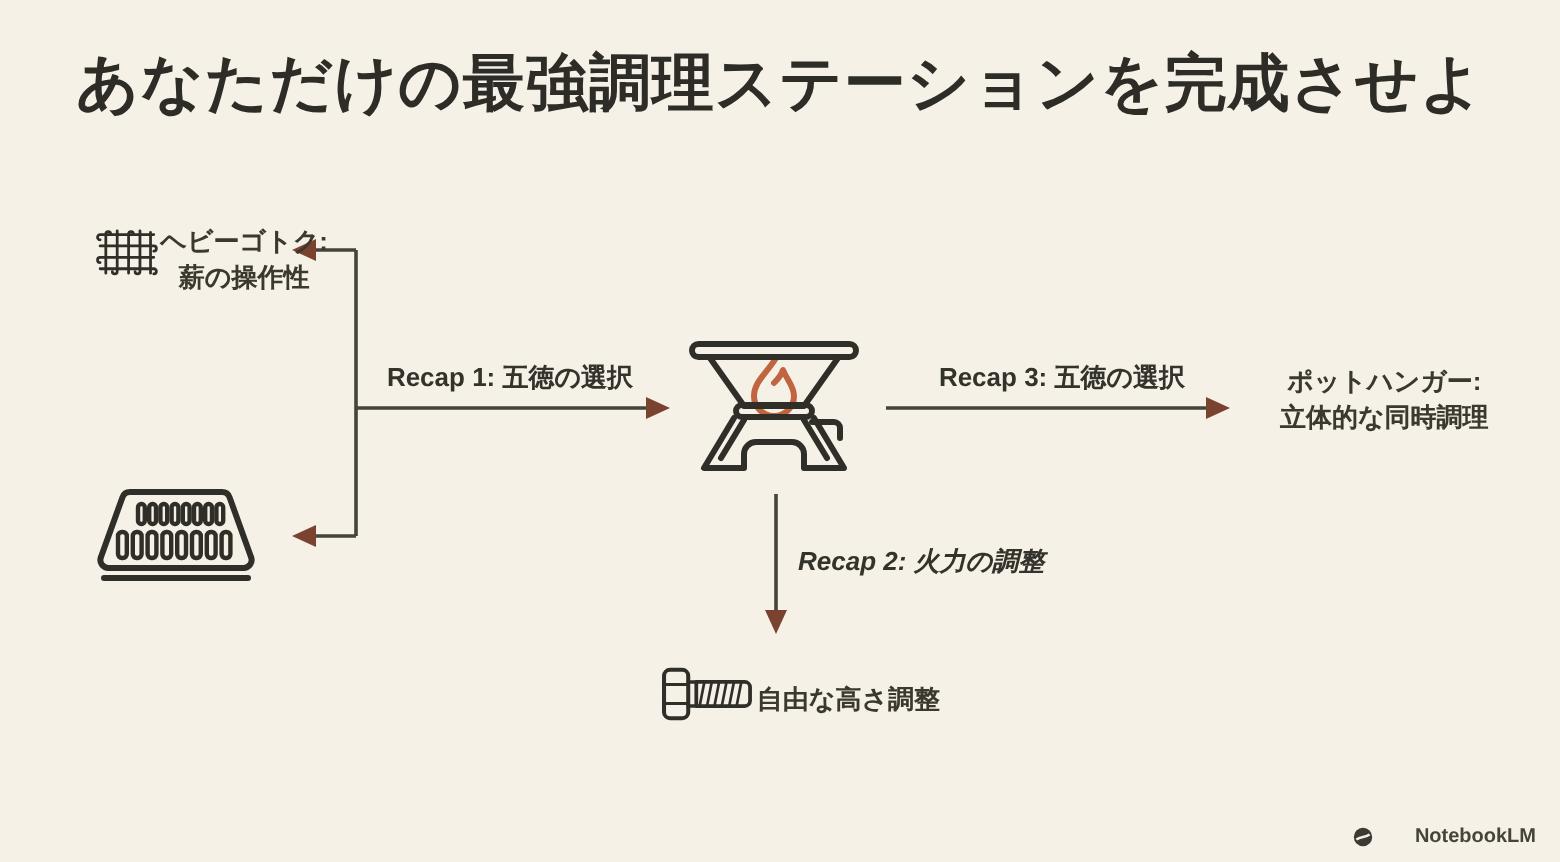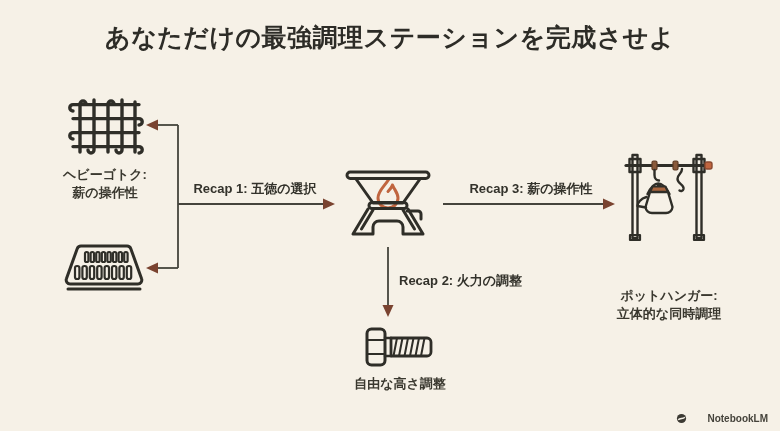--- a/index.html
+++ b/index.html
@@ -9,29 +9,29 @@
     width: 780px; height: 431px;
     background: #f6f1e7;
     font-family: "Liberation Sans", "DejaVu Sans", sans-serif;
     overflow: hidden;
     color: #33322b;
   }
   .title {
     position: absolute;
     top: 21px; left: 0; width: 780px;
     text-align: center;
-    font-size: 25px;
+    font-size: 31px;
     font-weight: 800;
     letter-spacing: 0.5px;
     color: #2d2c27;
   }
   .node {
     position: absolute;
     display: flex;
-    flex-direction: column;
+    flex-direction: row;
     align-items: center;
     text-align: center;
   }
   .node-label {
     font-size: 13px;
     font-weight: 700;
     line-height: 1.42;
     color: #3a382f;
     white-space: nowrap;
   }
@@ -218,22 +218,22 @@
         <path d="M60.5,12 l-3.5,18"></path>
       </g>
     </g>
   </svg>
   <div class="node-label" style="margin-top:7px;">
     <div>自由な高さ調整</div>
   </div>
 </div>
 
 <div class="edge-label centered" style="left:180px; top:180px; width:150px;">Recap 1: 五徳の選択</div>
-<div class="edge-label centered" style="left:450px; top:180px; width:162px;">Recap 3: 薪の操作性</div>
-<div class="edge-label" style="left:399px; top:272px;">Recap 2: 火力の調整</div>
+<div class="edge-label centered" style="left:450px; top:180px; width:162px;">Recap 3: 五徳の選択</div>
+<div class="edge-label" style="left:399px; top:272px;font-style:italic;">Recap 2: 火力の調整</div>
 
 <div class="footer">
   <svg width="11" height="11" viewBox="0 0 11 11">
     <circle cx="5.5" cy="5.5" r="4.6" fill="#3c3a33"></circle>
     <path d="M2.2,6.8 C4,5 7,6 8.8,4.2" stroke="#f6f1e7" stroke-width="1.3" fill="none"></path>
   </svg>
   <span>NotebookLM</span>
 </div>
 
 </body></html>

